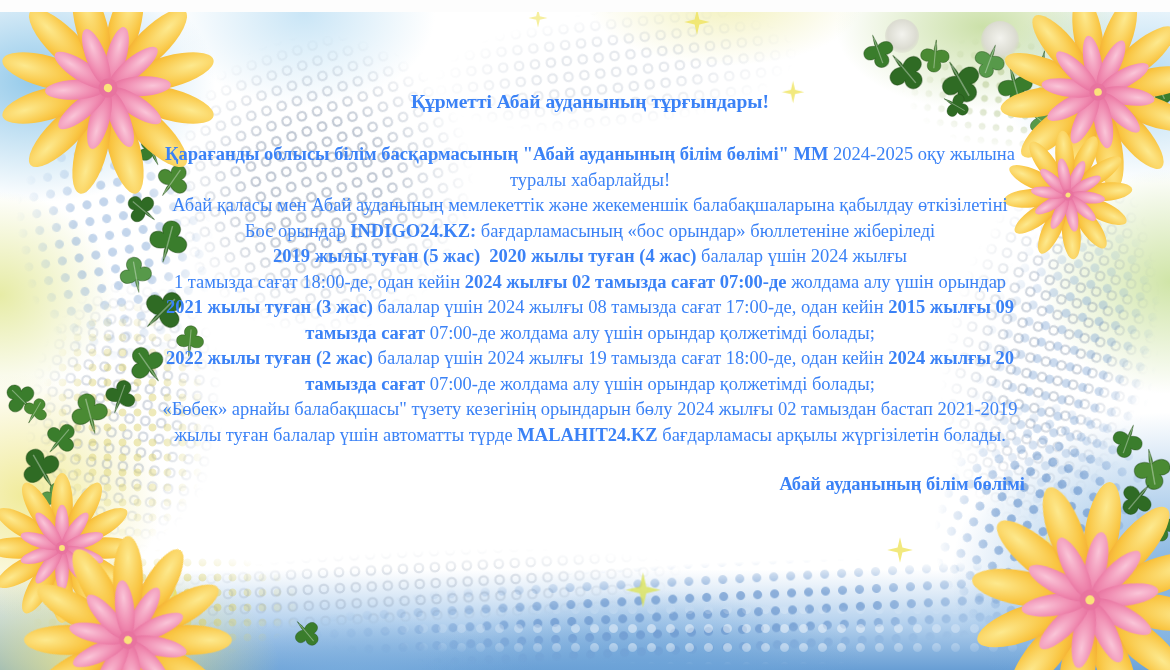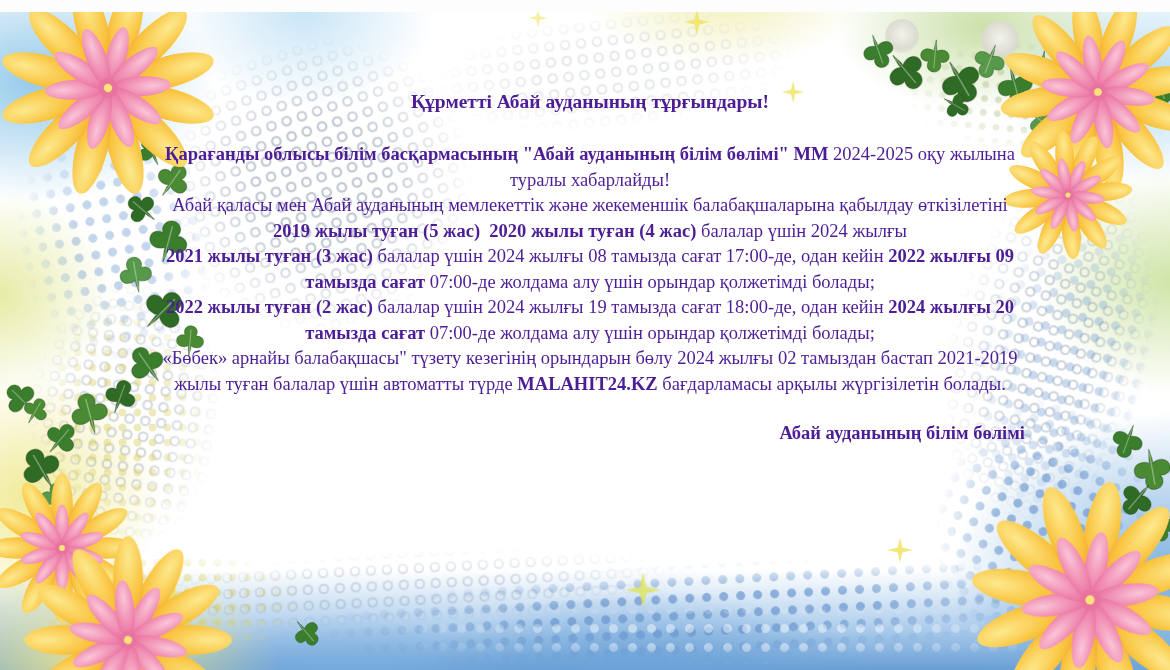--- a/index.html
+++ b/index.html
@@ -34,21 +34,21 @@
   .d-ring{background-image:radial-gradient(circle, rgba(255,255,255,0) 25%, rgba(122,138,162,.62) 32%, rgba(122,138,162,.62) 44%, rgba(255,255,255,0) 51%);background-size:16px 16px;}
   .d-blue{background-image:radial-gradient(circle, rgba(106,150,206,.88) 33%, rgba(106,150,206,0) 41%);background-size:17px 17px;}
   .d-yellow{background-image:radial-gradient(circle, rgba(219,209,106,.85) 33%, rgba(219,209,106,0) 41%);background-size:15px 15px;}
   .d-olive{background-image:radial-gradient(circle, rgba(152,178,102,.75) 31%, rgba(152,178,102,0) 39%);background-size:14px 14px;}
   .d-white{background-image:radial-gradient(circle, rgba(255,255,255,.9) 29%, rgba(255,255,255,0) 37%);background-size:19px 19px;}
   
   .decor-overlay{position:absolute;inset:0;z-index:3;pointer-events:none;}
   
   .textblock{
     position:absolute;left:70px;top:88px;width:1040px;z-index:5;
-    color:#4c1d95;font-size:18.5px;line-height:25.5px;
+    color:#3b82f6;font-size:18.5px;line-height:25.5px;
   }
   .para{text-align:center;}
   .para.title{font-size:19.5px;line-height:28px;}
   .para.signature{padding-right:85px;}
   .b{font-weight:bold;}
   .tline{white-space:nowrap;}
 </style>
 </head>
 <body>
 
@@ -192,22 +192,24 @@
   <div class="topstrip"></div>
 
   <div class="textblock">
       <div class="para title" style="text-align: center;">
         <div class="tline"><span class="b">Құрметті Абай ауданының тұрғындары!</span></div>
       </div>
       <div class="para" style="text-align: center; margin-top: 26px;">
         <div class="tline"><span class="b">Қарағанды облысы білім басқармасының "Абай ауданының білім бөлімі" ММ</span><span> 2024-2025 оқу жылына</span></div>
         <div class="tline"><span>туралы хабарлайды!</span></div>
         <div class="tline"><span>Абай қаласы мен Абай ауданының мемлекеттік және жекеменшік балабақшаларына қабылдау өткізілетіні</span></div>
+        <div class="tline"><span>Бос орындар </span><span class="b">INDIGO24.KZ:</span><span> бағдарламасының «бос орындар» бюллетеніне жіберіледі</span></div>
         <div class="tline"><span class="b">2019 жылы туған (5 жас)&nbsp; 2020 жылы туған (4 жас)</span><span> балалар үшін 2024 жылғы</span></div>
-        <div class="tline"><span class="b">2021 жылы туған (3 жас)</span><span> балалар үшін 2024 жылғы 08 тамызда сағат 17:00-де, одан кейін </span><span class="b">2022 жылғы 09</span></div>
+        <div class="tline"><span>1 тамызда сағат 18:00-де, одан кейін </span><span class="b">2024 жылғы 02 тамызда сағат 07:00-де</span><span> жолдама алу үшін орындар</span></div>
+        <div class="tline"><span class="b">2021 жылы туған (3 жас)</span><span> балалар үшін 2024 жылғы 08 тамызда сағат 17:00-де, одан кейін </span><span class="b">2015 жылғы 09</span></div>
         <div class="tline"><span class="b">тамызда сағат</span><span> 07:00-де жолдама алу үшін орындар қолжетімді болады;</span></div>
         <div class="tline"><span class="b">2022 жылы туған (2 жас)</span><span> балалар үшін 2024 жылғы 19 тамызда сағат 18:00-де, одан кейін </span><span class="b">2024 жылғы 20</span></div>
         <div class="tline"><span class="b">тамызда сағат</span><span> 07:00-де жолдама алу үшін орындар қолжетімді болады;</span></div>
         <div class="tline"><span>«Бөбек» арнайы балабақшасы" түзету кезегінің орындарын бөлу 2024 жылғы 02 тамыздан бастап 2021-2019</span></div>
         <div class="tline"><span>жылы туған балалар үшін автоматты түрде </span><span class="b">MALAHIT24.KZ</span><span> бағдарламасы арқылы жүргізілетін болады.</span></div>
       </div>
       <div class="para signature" style="text-align: right; margin-top: 24px;">
         <div class="tline"><span class="b">Абай ауданының білім бөлімі</span></div>
       </div>
     </div>

